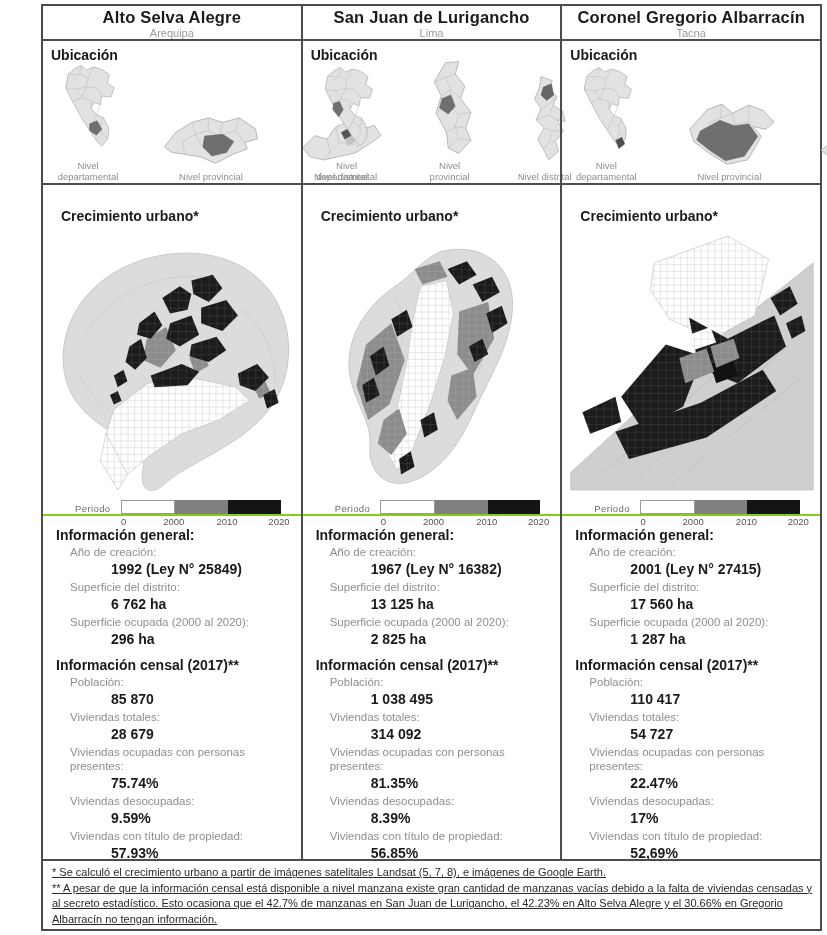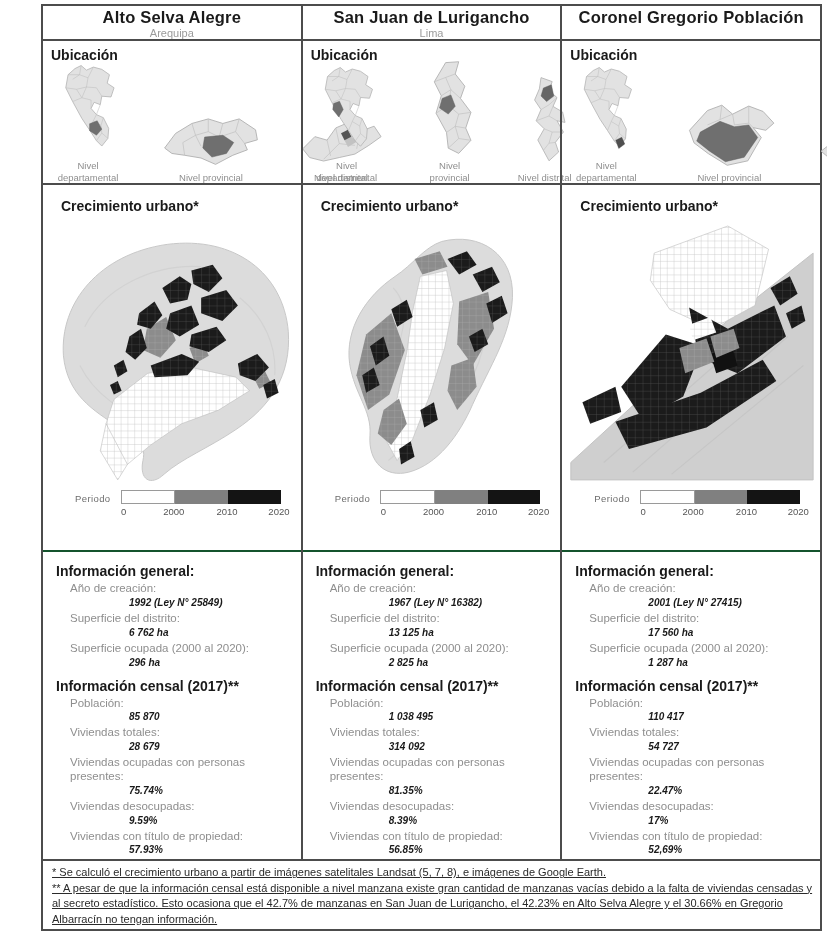--- a/index.html
+++ b/index.html
@@ -18,39 +18,39 @@
   .sec-header { height:38px; border-bottom:2px solid #4c4c4c; text-align:center; padding-top:2px; }
   .col-title { font-size:16.5px; font-weight:bold; line-height:1.2; letter-spacing:.2px; }
   .col-subtitle { font-size:11px; color:#9b9b9b; line-height:1.05; }
 
   .sec-ubi { height:144px; border-bottom:2px solid #4c4c4c; padding:6px 8px 0 8px; }
   .sec-title { font-size:14px; font-weight:bold; }
   .ubi-maps { display:flex; justify-content:space-around; align-items:flex-end; margin-top:4px; height:116px;gap:36px; }
   .map-wrap { display:flex; flex-direction:column; align-items:center; }
   .map-caption { margin-top:4px; font-size:9.5px; color:#8e8e8e; text-align:center; line-height:1.25; max-width:84px; }
 
-  .sec-crec { height:396px; border-bottom:2px solid #14532d; padding-top:13px; }
+  .sec-crec { height:396px; border-bottom:2px solid #84cc16; padding-top:23px; }
   .sec-crec .sec-title { padding-left:18px; }
   .urban { display:block; margin:1px auto 0 auto; }
 
   .legend { display:flex; align-items:center; margin:3px 0 0 32px; }
   .legend-label { font-size:9.5px; color:#6d6d6d; letter-spacing:.4px; margin-top:2px; }
   .legend-bar { position:relative; width:160px; height:14px; display:flex; margin-left:10px; }
   .seg { flex:1; }
   .seg-w { background:#ffffff; border:1px solid #9a9a9a; }
   .seg-g { background:#808080; }
   .seg-b { background:#141414; }
   .legend-ticks span { position:absolute; top:16px; font-size:9.5px; color:#555; transform:translateX(-50%); }
   .tick-0 { left:2%; } .tick-1 { left:33.3%; } .tick-2 { left:66.6%; } .tick-3 { left:99%; }
 
   .sec-info { flex:1; padding-top:11px; }
   .info-title { font-size:14px; font-weight:bold; padding-left:13px; margin-bottom:3px; }
   .info-title.censal { margin-top:9px; }
   .info-label { color:#8e8e8e; font-size:11.5px; padding-left:27px; padding-right:10px; line-height:1.2; }
-  .info-value { font-weight:bold; font-size:10px; padding-left:86px; line-height:1.3; margin-bottom:3px;font-style:italic; }
+  .info-value { font-weight:bold; font-size:14px; padding-left:68px; line-height:1.3; margin-bottom:3px; }
 
   .footer { border-top:2px solid #4c4c4c; padding:4px 2px 2px 9px; font-size:11px; color:#2a2a2a; line-height:1.4;text-decoration:underline; }
   .footer p { margin:0; }
 
   svg { display:block; }
 </style>
 </head>
 <body>
 
 <svg width="0" height="0" style="position:absolute">
@@ -300,21 +300,22 @@
       </div>
       <div class="info-item">
         <div class="info-label">Viviendas con título de propiedad:</div>
         <div class="info-value">56.85%</div>
       </div>
     </div>
    </div>
 
    <div class="col">
     <div class="sec-header">
-      <div class="col-title">Coronel Gregorio Población</div>
+      <div class="col-title">Coronel Gregorio Albarracín</div>
+      <div class="col-subtitle">Tacna</div>
     </div>
 
     <div class="sec-ubi">
       <div class="sec-title">Ubicación</div>
       <div class="ubi-maps">
         <div class="map-wrap">
           <svg width="72" height="90" viewBox="0 0 90 120">
             <path d="M28,6 L36,2 L43,8 L52,4 L63,7 L73,14 L70,25 L79,31 L75,43 L63,42 L61,53 L53,50 L49,58 L56,66 L65,70 L72,84 L71,97 L63,107 L56,100 L47,86 L37,71 L25,49 L16,31 L19,14 Z" fill="#e2e2e2" stroke="#b0b0b0" stroke-width="1"></path>
             <path d="M36,2 L34,14 L25,20 M34,14 L45,18 L52,4 M45,18 L43,30 L30,33 M43,30 L56,31 L63,42 M43,30 L37,44 L49,47 M37,44 L25,49 M49,47 L49,58 M61,53 L56,66 M19,14 L34,14 M16,31 L30,33 M30,33 L37,44 M56,66 L52,74 L47,86 M52,74 L62,80 M65,70 L62,80 L63,90 L71,97 M63,90 L56,100" fill="none" stroke="#bdbdbd" stroke-width="0.7"></path>
             <polygon points="58,99 66,95 70,104 62,110" fill="#4f4f4f" stroke="#444444" stroke-width="0.5"></polygon>

